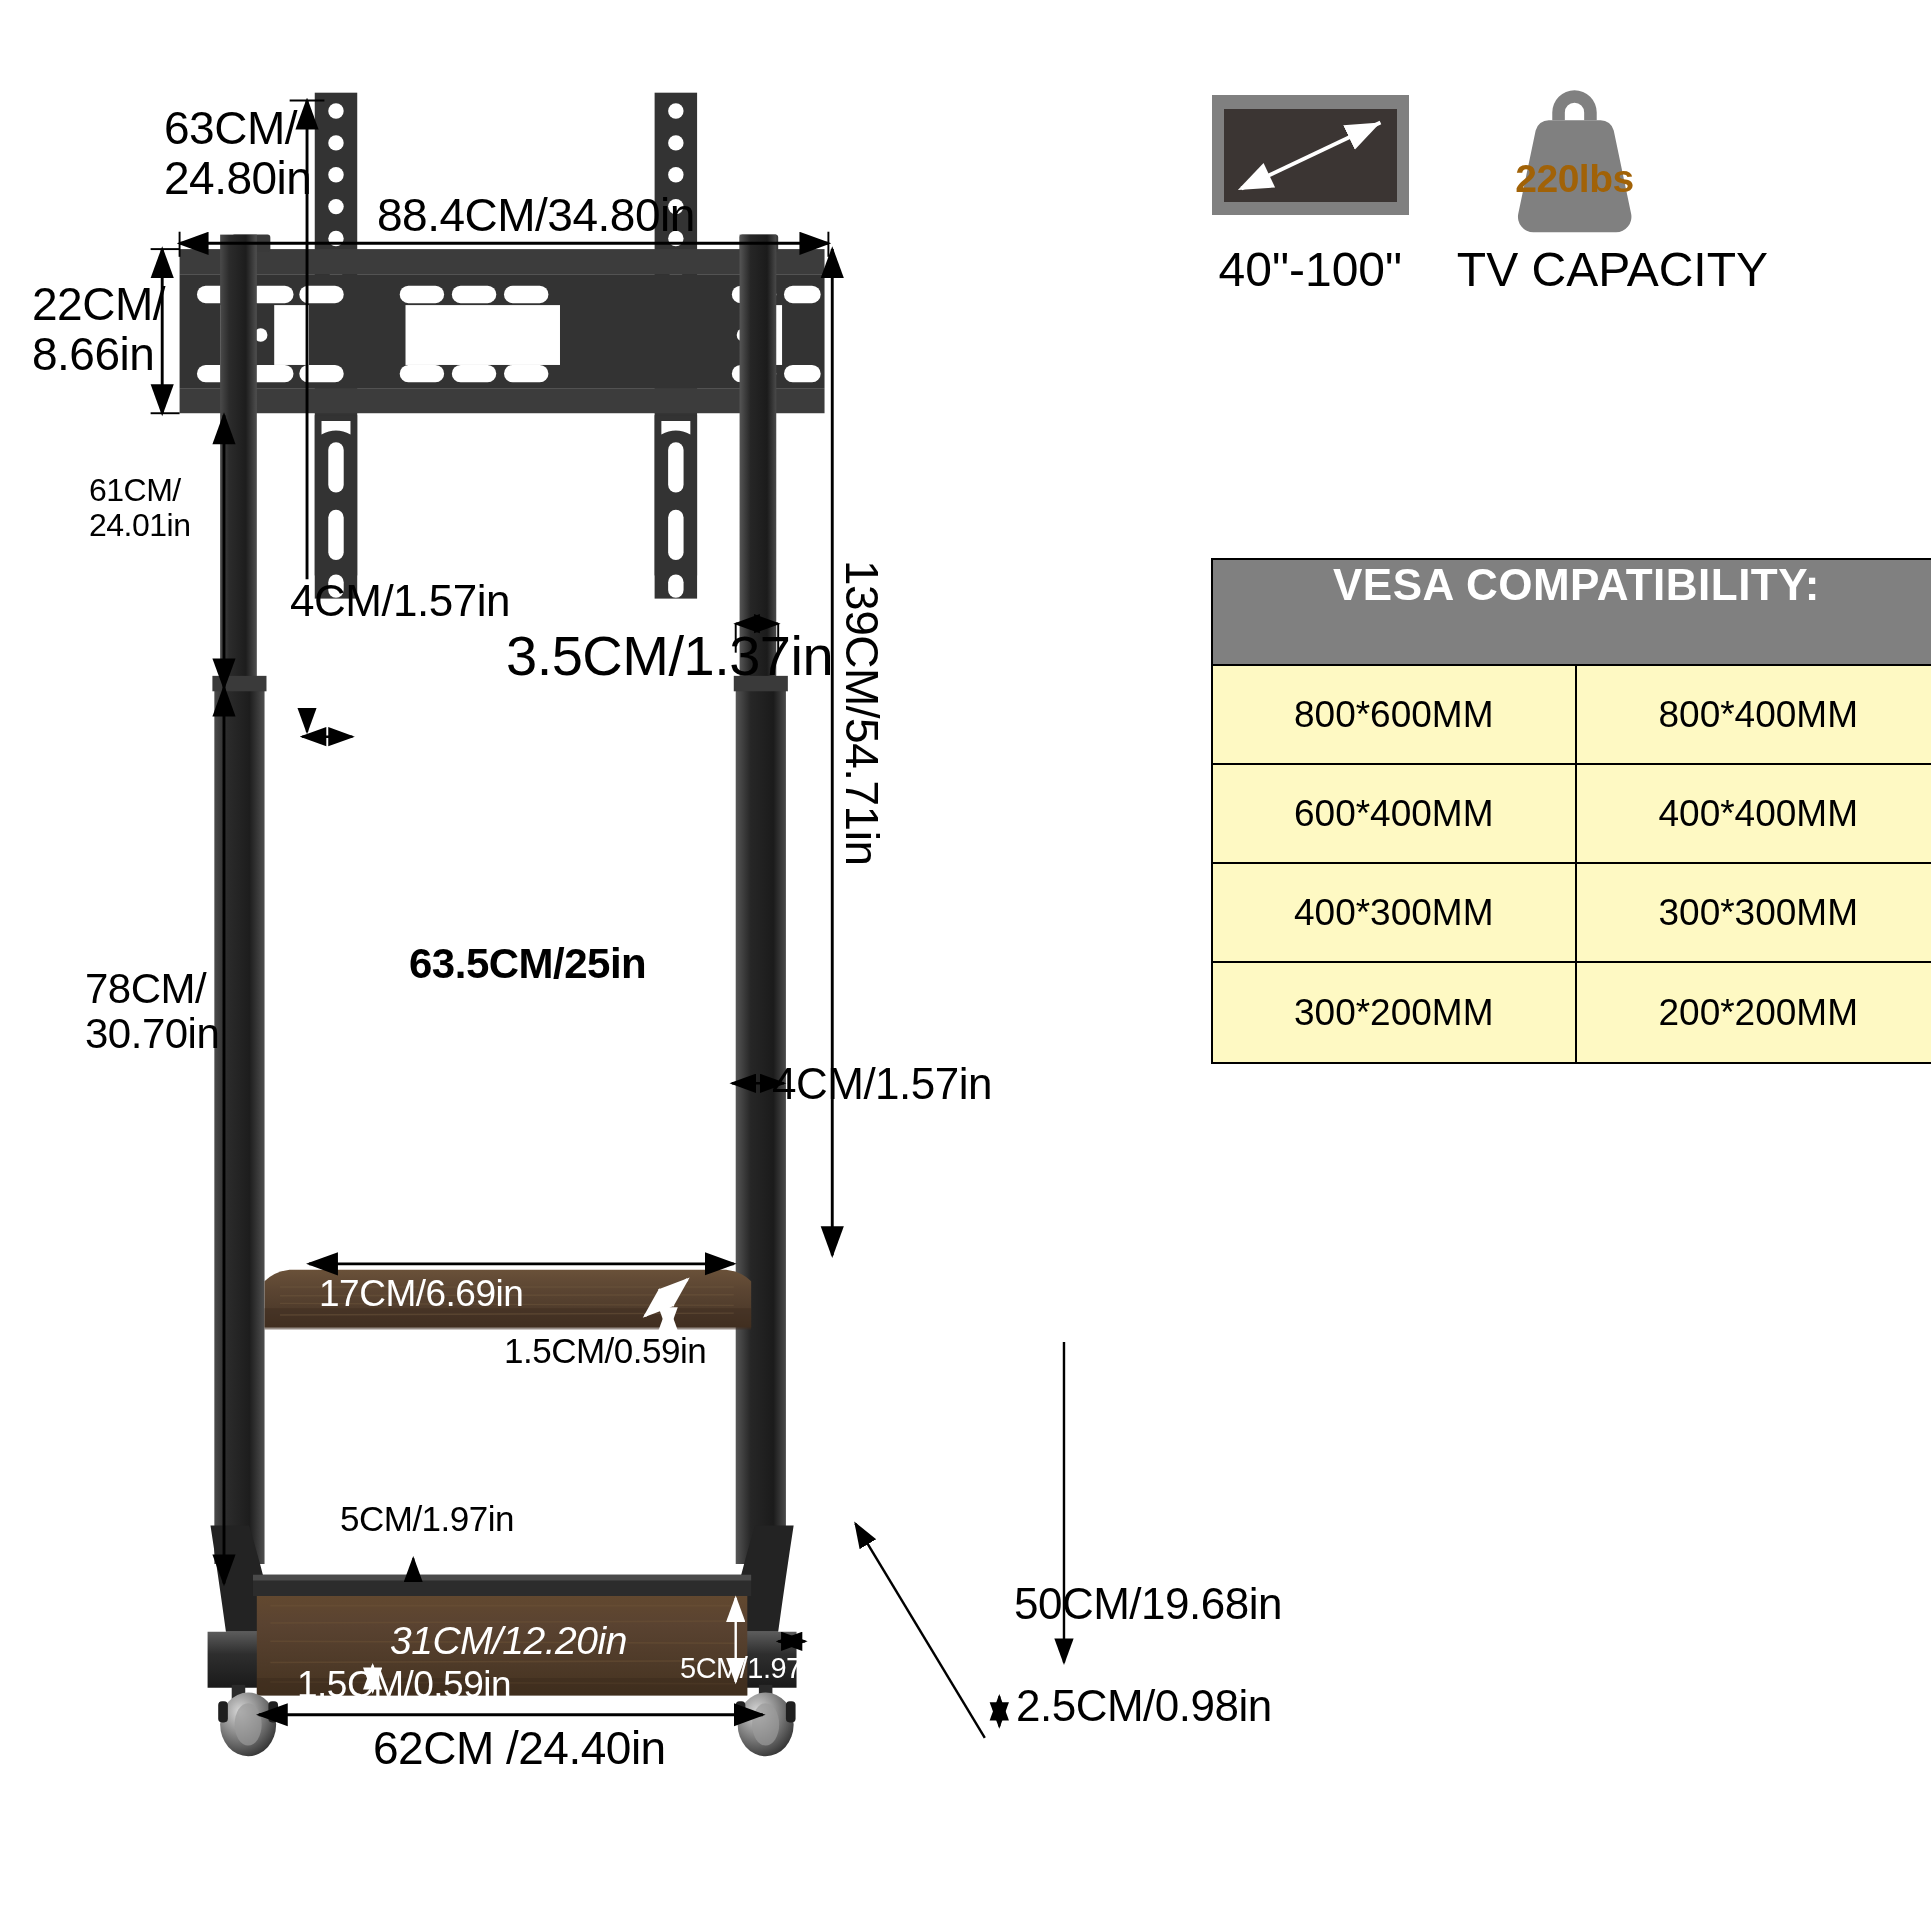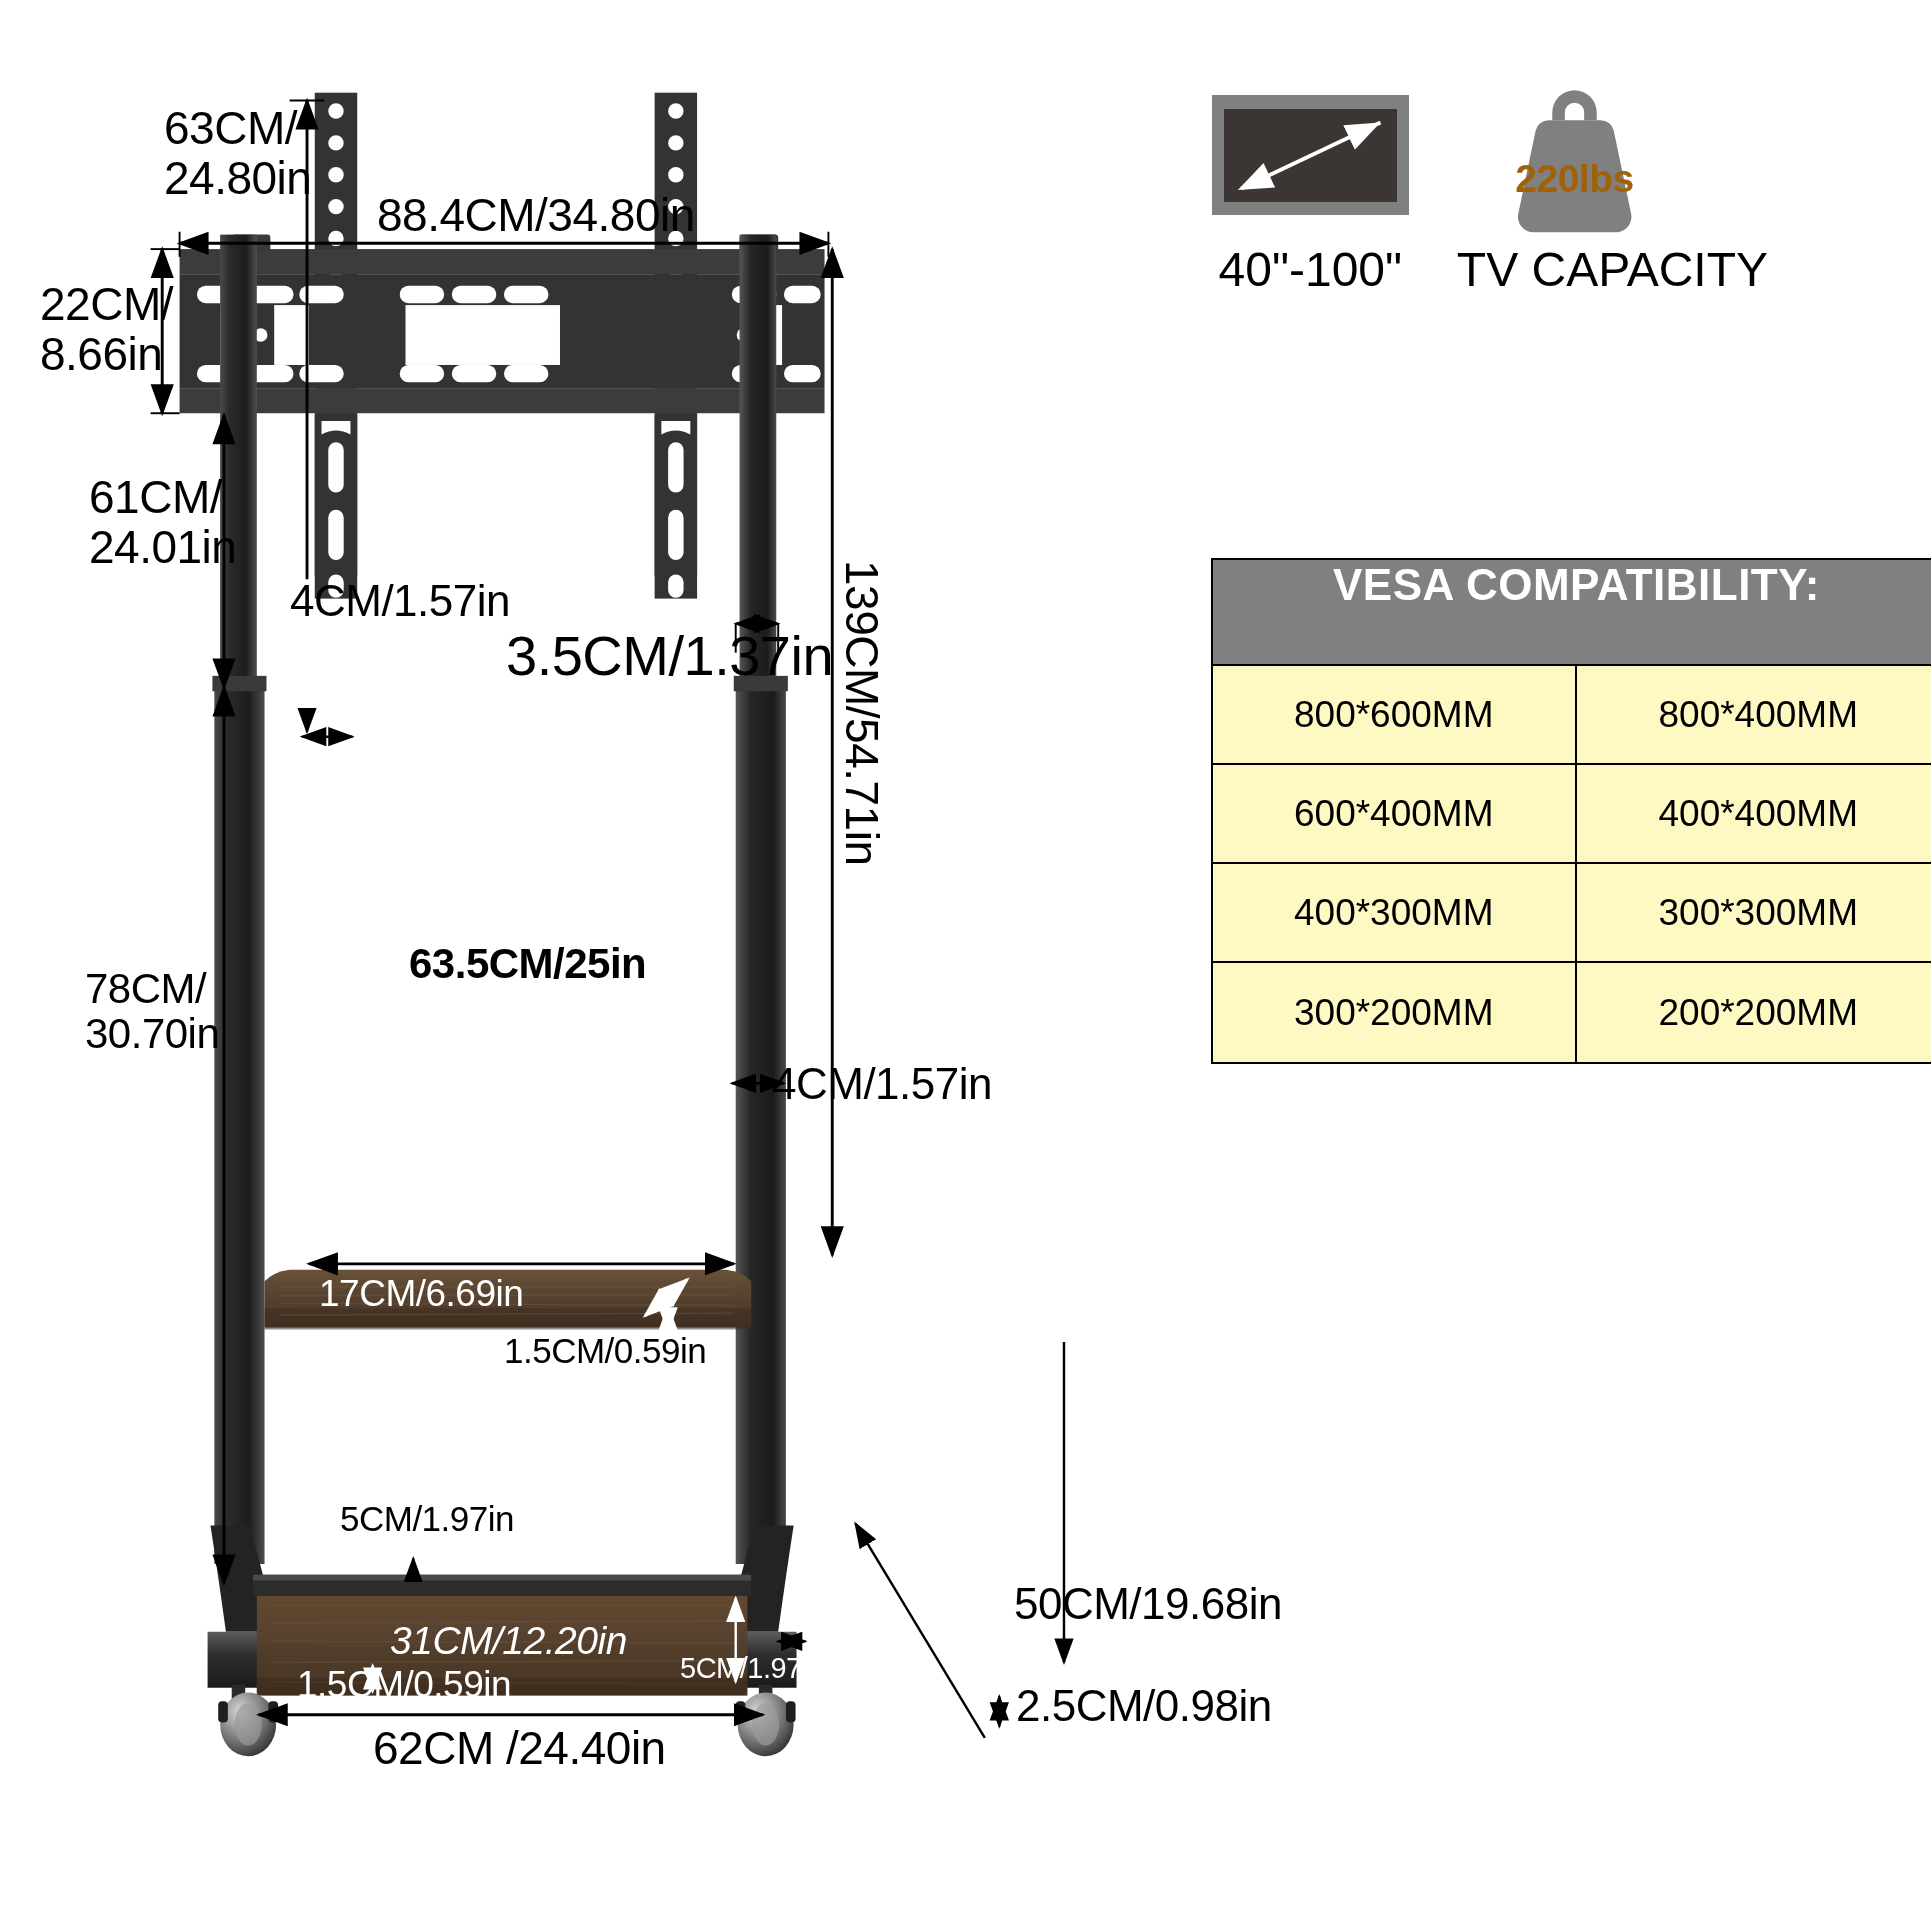--- a/index.html
+++ b/index.html
@@ -378,24 +378,24 @@
 
       <line x1="386" y1="1725" x2="386" y2="1752" marker-start="url(#arrTailW)" marker-end="url(#arrHeadW)" stroke-width="2.5"></line>
     </g>
   </svg>
 
   <div class="dim" style="left:164px; top:104px; font-size:46px;">63CM/
 24.80in</div>
 
   <div class="dim" style="left:377px; top:191px; font-size:46px;">88.4CM/34.80in</div>
 
-  <div class="dim" style="left:40px; top:280px; font-size:46px;">22CM/
+  <div class="dim" style="left:32px; top:280px; font-size:46px;">22CM/
 8.66in</div>
 
-  <div class="dim" style="left:89px; top:473px; font-size:46px;">61CM/
+  <div class="dim" style="left:89px; top:473px; font-size:32px;">61CM/
 24.01in</div>
 
   <div class="dim" style="left:290px; top:577px; font-size:44px;">4CM/1.57in</div>
 
   <div class="dim" style="left:506px; top:626px; font-size:56px;">3.5CM/1.37in</div>
 
   <div class="dim rot90" style="left:886px; top:560px; font-size:46px;">139CM/54.71in</div>
 
   <div class="dim" style="left:85px; top:966px; font-size:42px;">78CM/
 30.70in</div>

